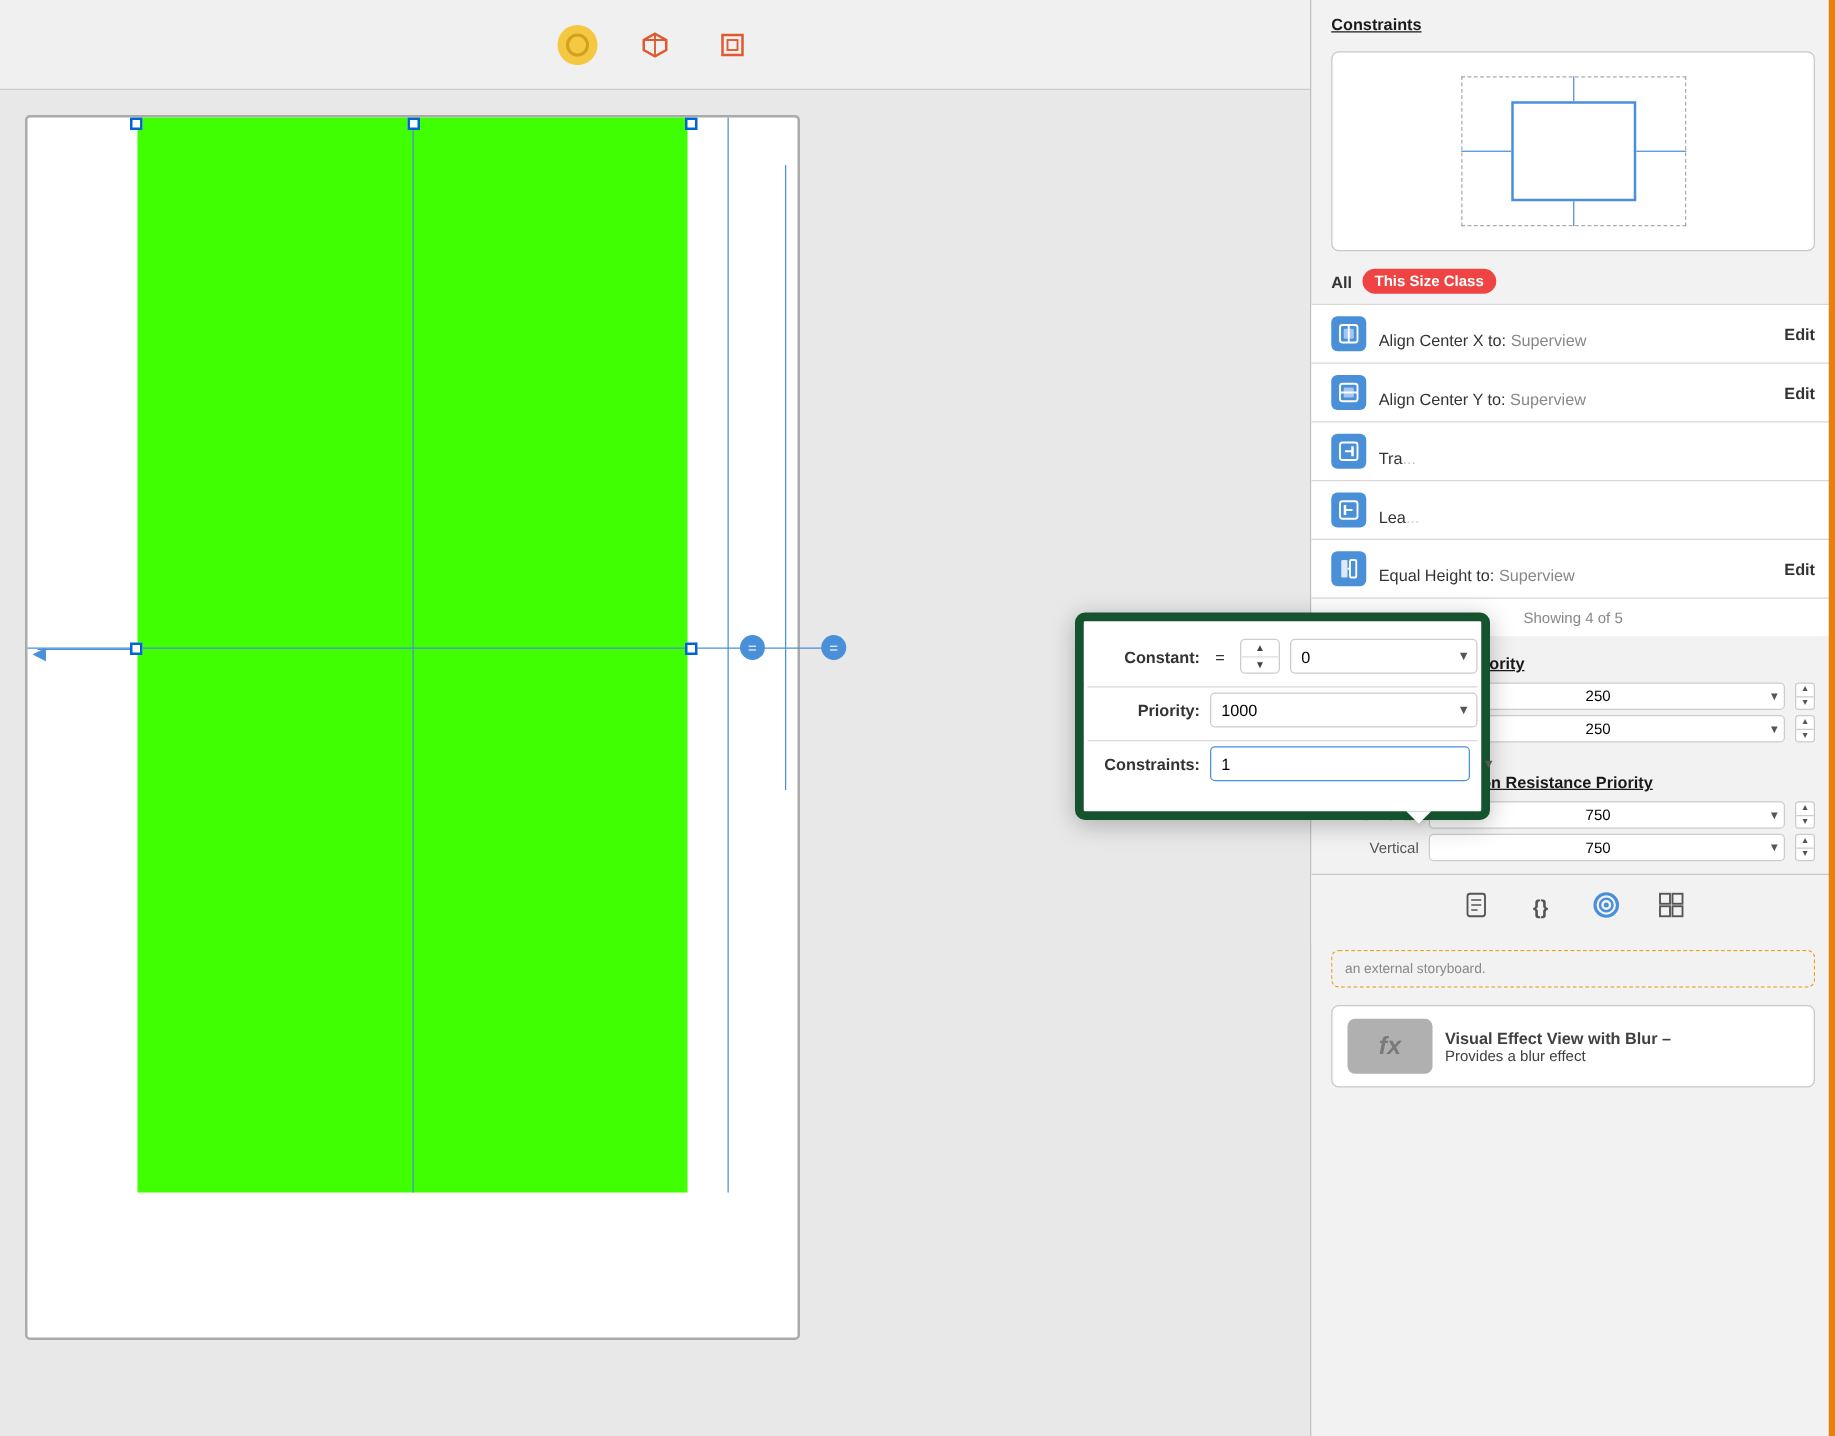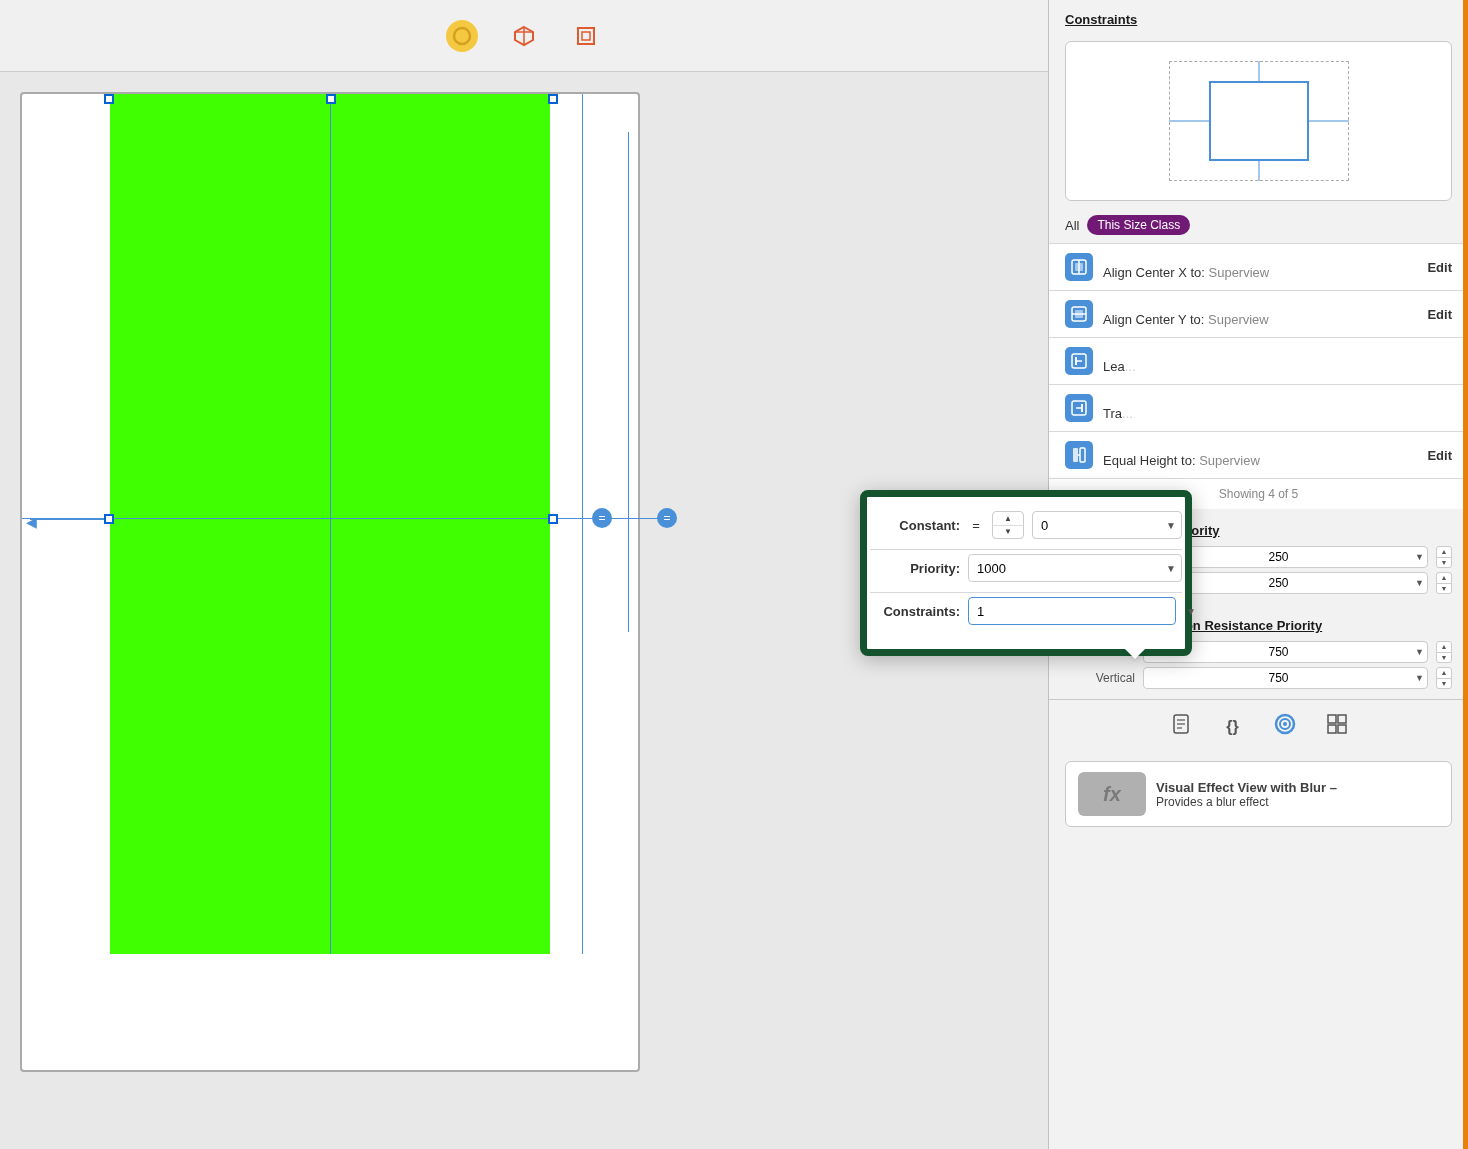--- a/index.html
+++ b/index.html
@@ -257,30 +257,31 @@
       background: #4a90d9;
       transform: translateY(-50%);
     }
 
     
     .filter-tabs {
       display: flex;
       align-items: center;
       padding: 6px 16px 8px;
       gap: 8px;
+      font-weight: bold;
     }
 
     .tab-all {
       font-size: 13px;
       color: #333;
       cursor: pointer;
     }
 
     .tab-size-class {
-      background: #701a75;
+      background: #ef4444;
       color: white;
       font-size: 12px;
       padding: 3px 10px;
       border-radius: 10px;
       cursor: pointer;
     }
 
     
     .constraint-row {
       display: flex;
@@ -684,39 +685,39 @@
     <span class="constraint-text">
       Align Center Y to: <span class="value">Superview</span>
     </span>
     <button class="edit-btn">Edit</button>
   </div>
 
   <div class="constraint-row">
     <div class="constraint-icon">
       <svg width="18" height="18" viewBox="0 0 18 18">
         <rect x="2" y="2" width="14" height="14" rx="2" fill="none" stroke="white" stroke-width="1.5"></rect>
-        <line x1="6" y1="5" x2="6" y2="13" stroke="white" stroke-width="2"></line>
+        <line x1="12" y1="5" x2="12" y2="13" stroke="white" stroke-width="2"></line>
         <line x1="6" y1="9" x2="12" y2="9" stroke="white" stroke-width="1.5"></line>
       </svg>
     </div>
     <span class="constraint-text">
-      Lea<span style="color:#ccc">...</span>
+      Tra<span style="color:#ccc">...</span>
     </span>
   </div>
 
   <div class="constraint-row">
     <div class="constraint-icon">
       <svg width="18" height="18" viewBox="0 0 18 18">
         <rect x="2" y="2" width="14" height="14" rx="2" fill="none" stroke="white" stroke-width="1.5"></rect>
-        <line x1="12" y1="5" x2="12" y2="13" stroke="white" stroke-width="2"></line>
+        <line x1="6" y1="5" x2="6" y2="13" stroke="white" stroke-width="2"></line>
         <line x1="6" y1="9" x2="12" y2="9" stroke="white" stroke-width="1.5"></line>
       </svg>
     </div>
     <span class="constraint-text">
-      Tra<span style="color:#ccc">...</span>
+      Lea<span style="color:#ccc">...</span>
     </span>
   </div>
 
   <div class="constraint-row">
     <div class="constraint-icon">
       <svg width="18" height="18" viewBox="0 0 18 18">
         <rect x="3" y="2" width="5" height="14" rx="1" fill="white" opacity="0.8"></rect>
         <rect x="10" y="2" width="5" height="14" rx="1" fill="none" stroke="white" stroke-width="1.5"></rect>
         <line x1="8" y1="9" x2="10" y2="9" stroke="white" stroke-width="1.5"></line>
       </svg>
@@ -821,20 +822,23 @@
     <div class="bottom-tab-icon">
       <svg width="22" height="22" viewBox="0 0 22 22">
         <rect x="2" y="2" width="8" height="8" fill="none" stroke="#555" stroke-width="1.5"></rect>
         <rect x="12" y="2" width="8" height="8" fill="none" stroke="#555" stroke-width="1.5"></rect>
         <rect x="2" y="12" width="8" height="8" fill="none" stroke="#555" stroke-width="1.5"></rect>
         <rect x="12" y="12" width="8" height="8" fill="none" stroke="#555" stroke-width="1.5"></rect>
       </svg>
     </div>
   </div>
 
+  <div class="storyboard-warning">
+    <span>an external storyboard.</span>
+  </div>
 
   <div class="bottom-card">
     <div class="fx-badge">
       <span>fx</span>
     </div>
     <div class="bottom-card-text">
       <div class="bottom-card-title">
         <span>Visual Effect View with Blur</span> –
       </div>
       <div>Provides a blur effect</div>

